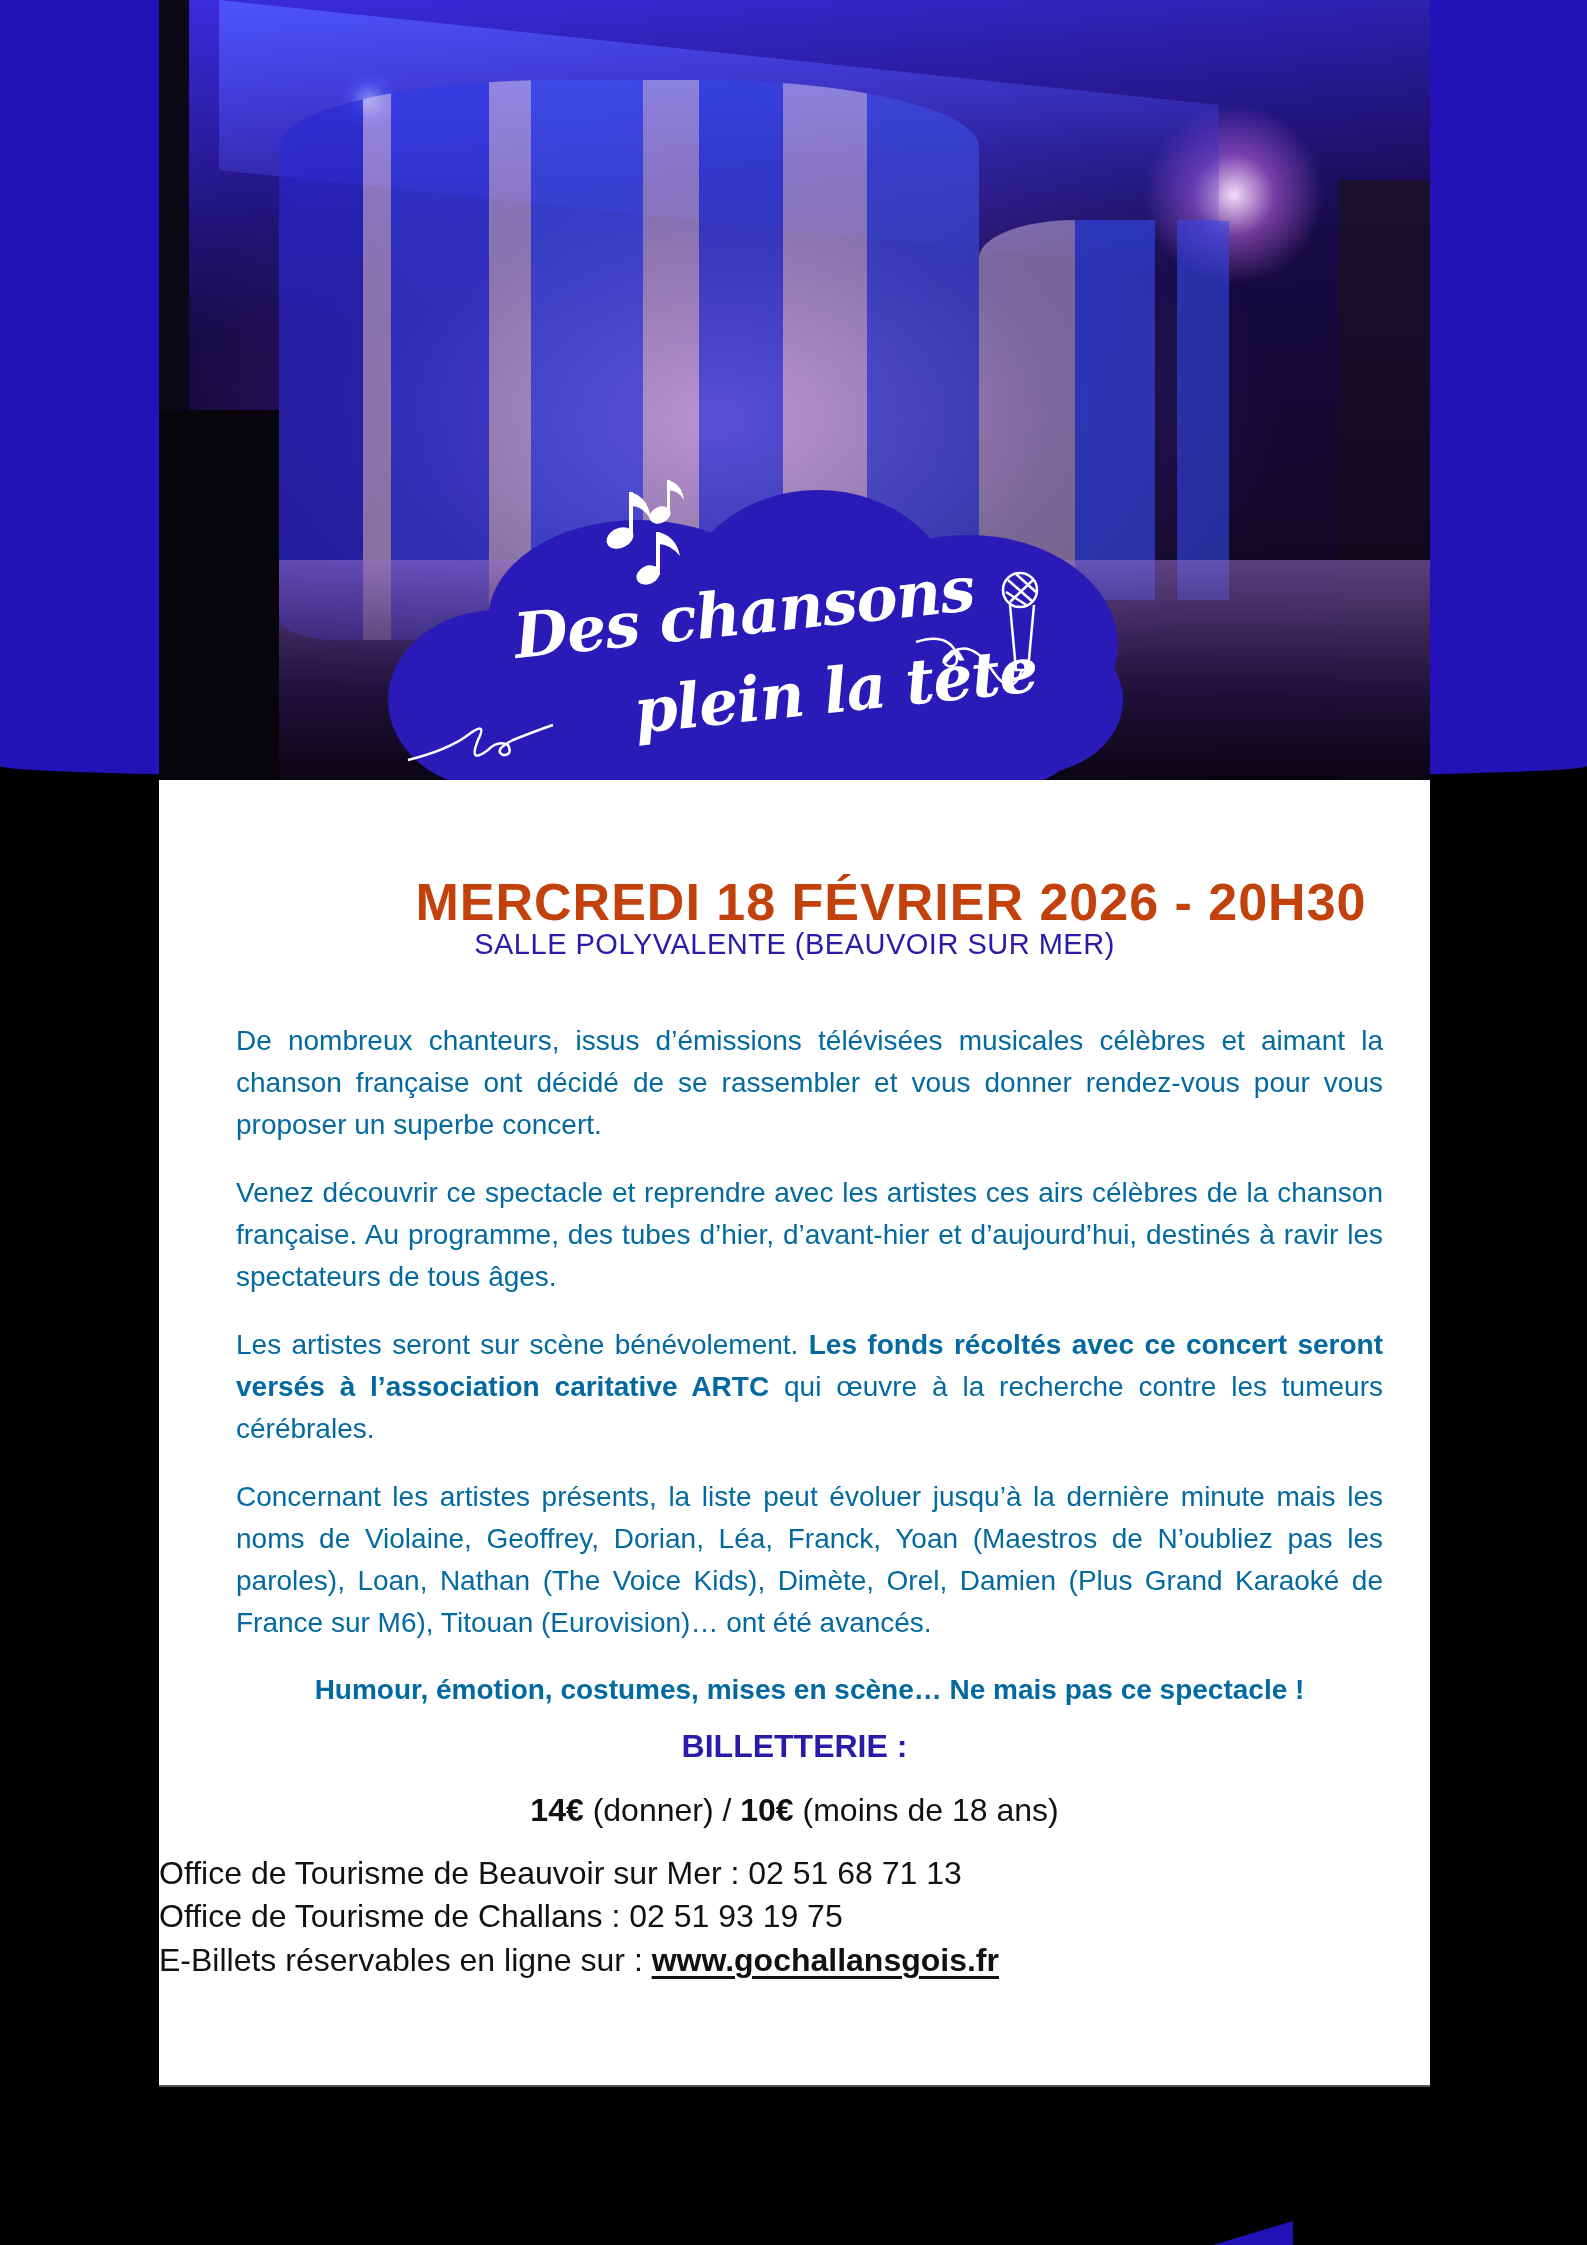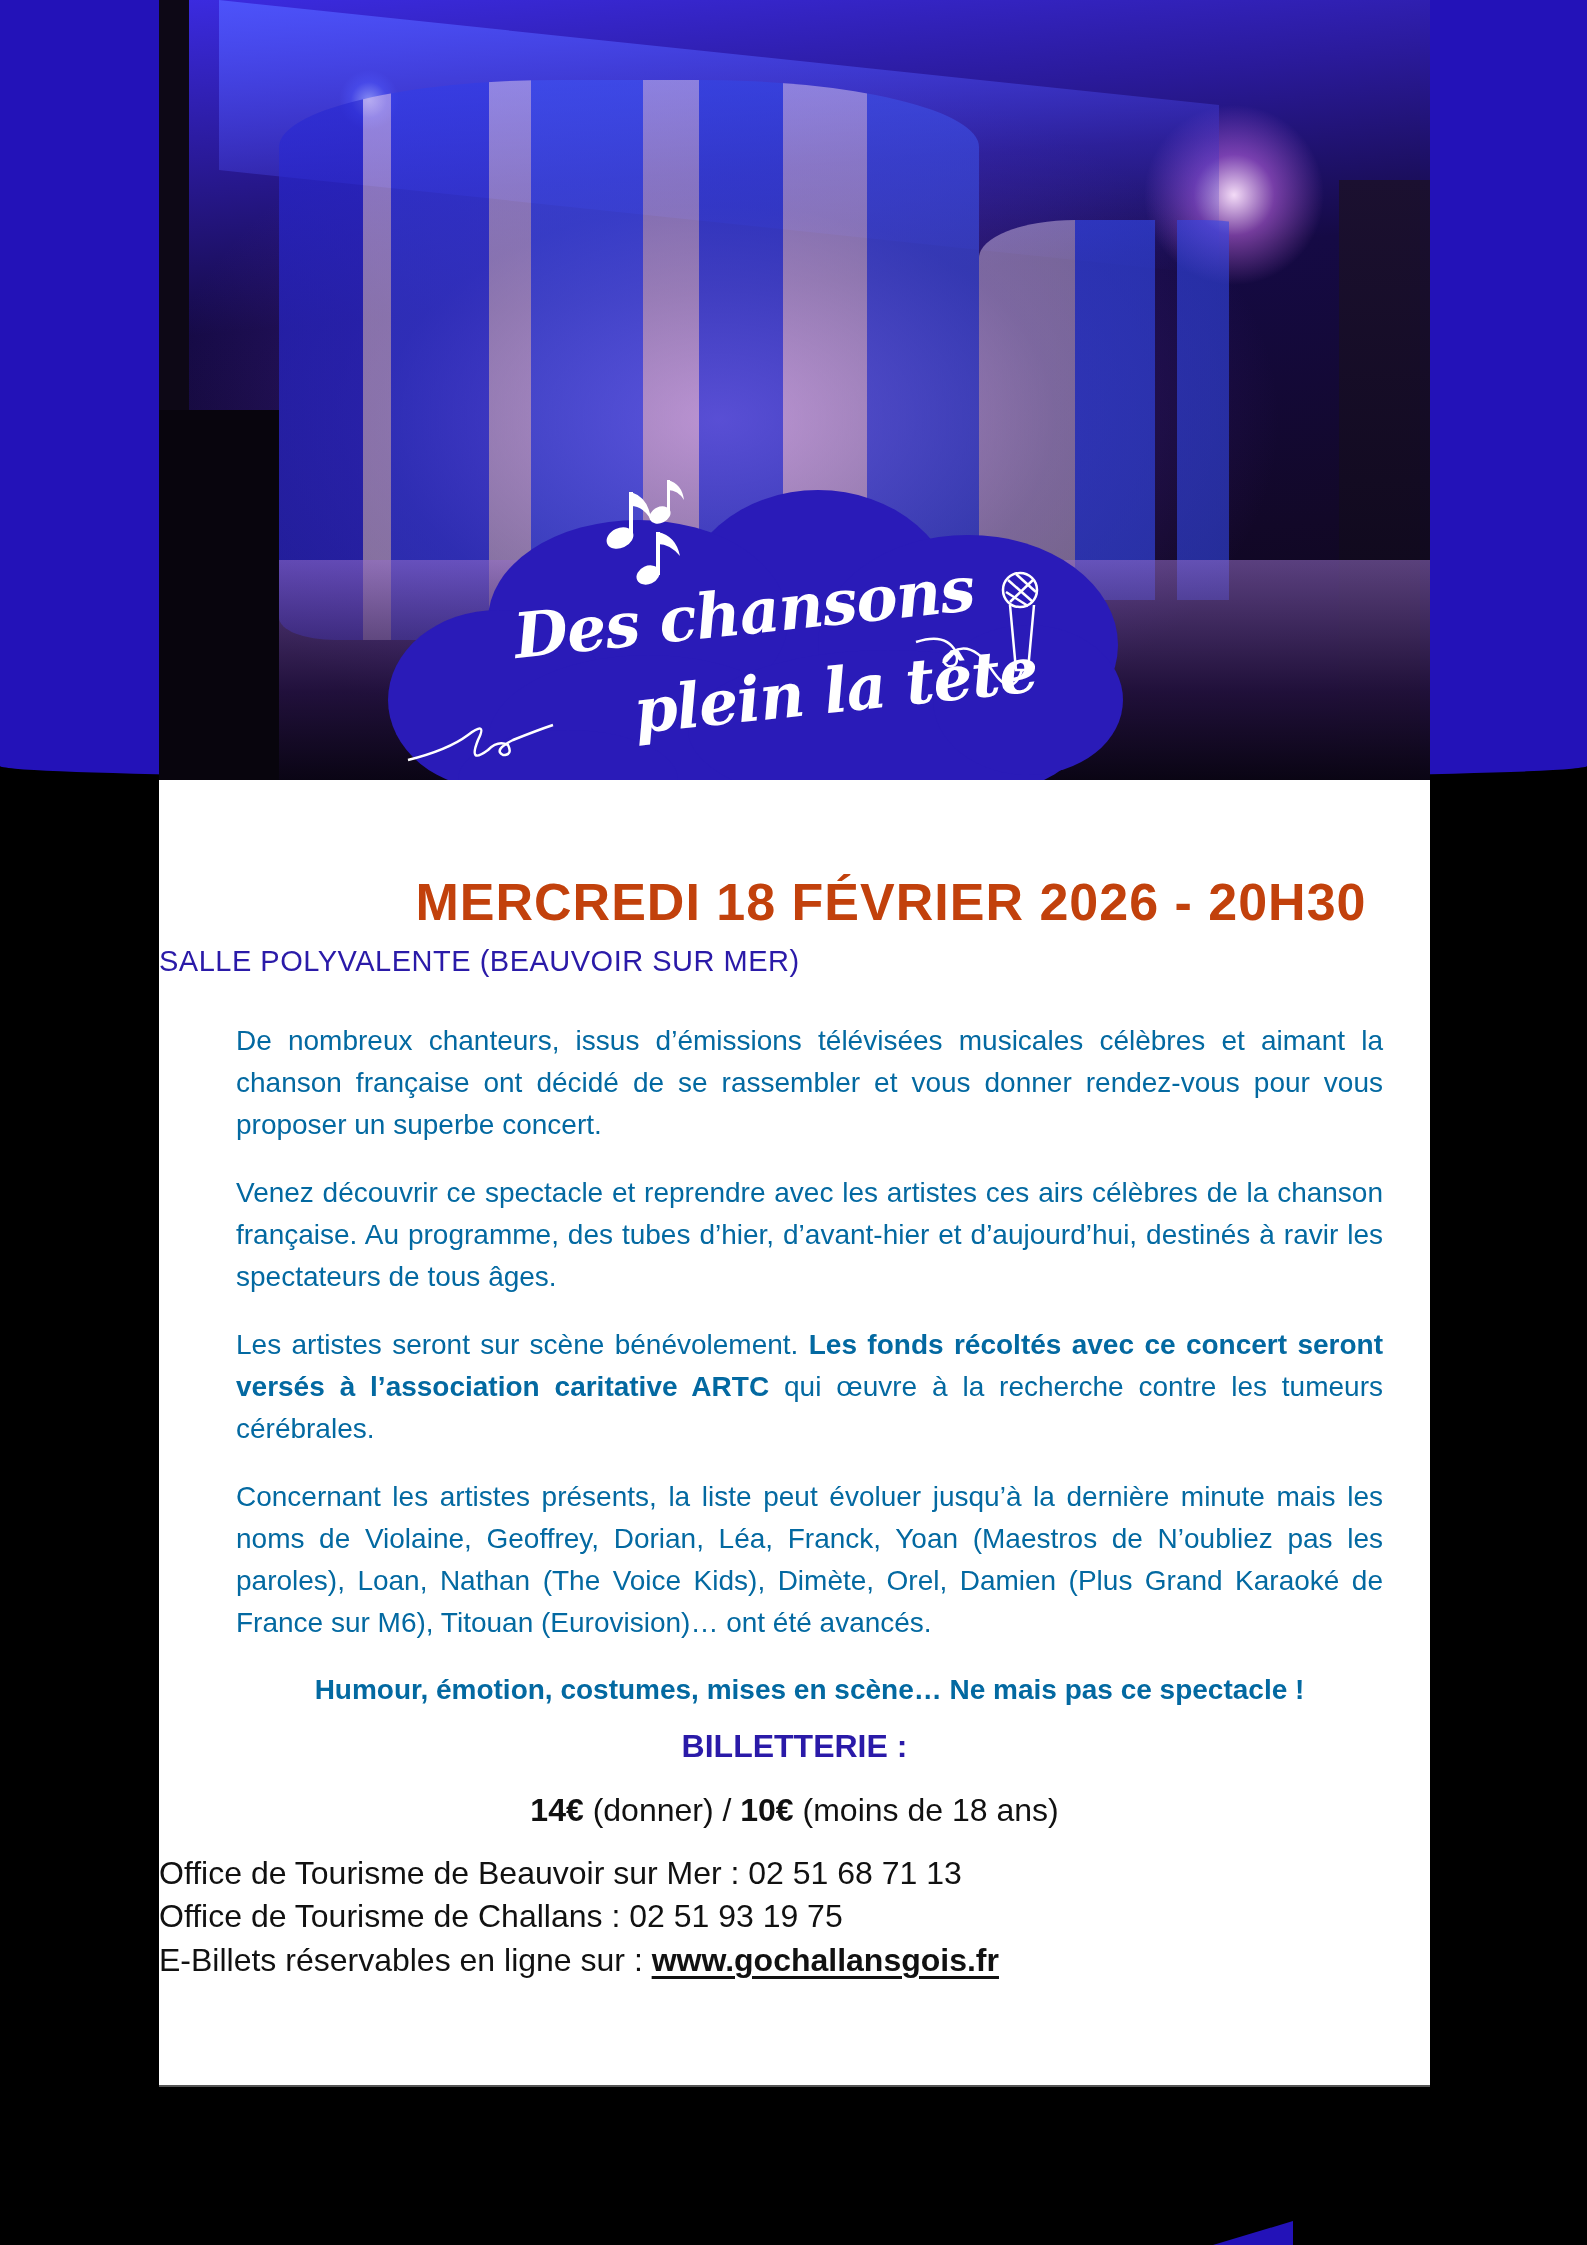--- a/index.html
+++ b/index.html
@@ -68,21 +68,21 @@
 
     .panel {
       position:absolute; left:159px; top:780px; width:1271px; height:1305px;
       background:#fff; border-bottom:2px solid #555;
     }
     .event-date {
       position:absolute; left:0; top:92px; width:1464px; text-align:center;
       color:#c2410c; font-weight:bold; font-size:52px; letter-spacing:1px;
     }
     .venue {
-      position:absolute; left:0; top:165px; width:1271px; 
+      position:absolute; left:0; top:148px; width:1271px; text-align:center;
       color:#2a1aa8; font-size:29px; letter-spacing:0.5px;
     }
     .venue .venue-name { font-weight:normal; }
     .body-text {
       position:absolute; left:62px; width:1147px;
       font-size:28px; line-height:42px; color:#0369a1; text-align:justify;
       margin:15px;
     }
     .p1 { top:225px; }
     .p2 { top:377px; }

